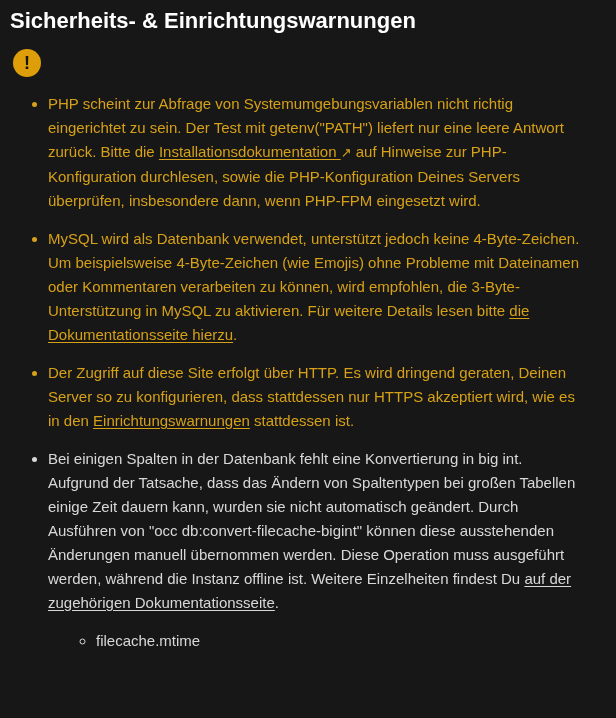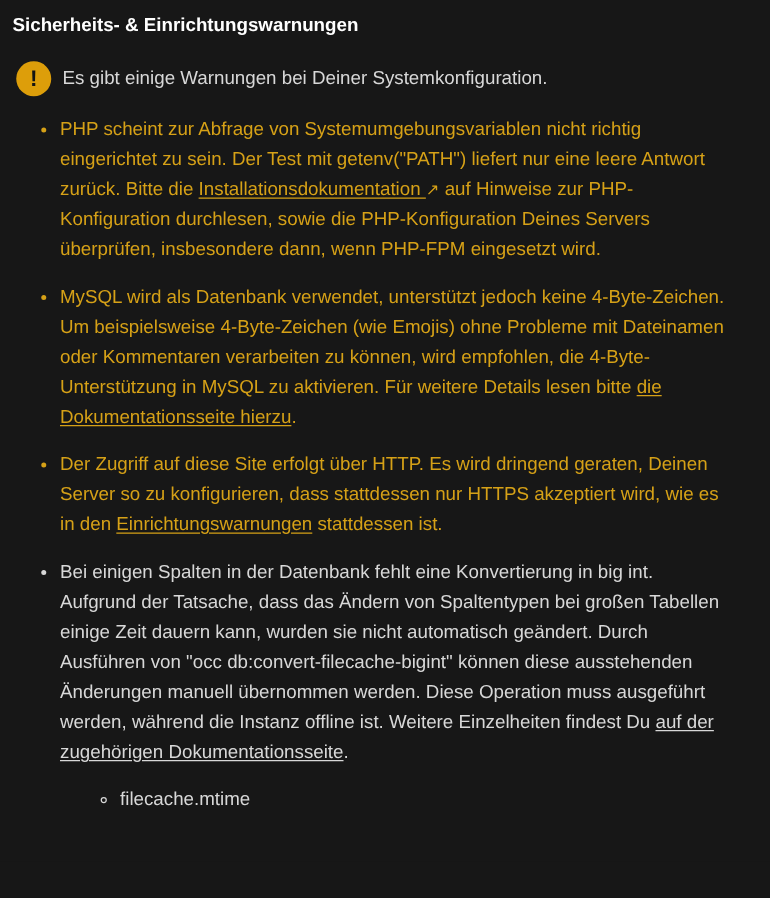--- a/index.html
+++ b/index.html
@@ -11,21 +11,21 @@
     font-size: 15px;
     line-height: 24px;
   }
   .section {
     width: 616px;
     box-sizing: border-box;
     padding: 6px 16px 20px 10px;
   }
   .section-title {
     margin: 0 0 13px 0;
-    font-size: 15px;
+    font-size: 22px;
     line-height: 30px;
     font-weight: 700;
     color: #ffffff;
   }
   .intro {
     margin: 0 0 11px 0;
     max-width: 592px;
   }
   .warning-row {
     display: flex;
@@ -83,28 +83,27 @@
 
 <div class="section">
 
   <h2 class="section-title">Sicherheits- &amp; Einrichtungswarnungen</h2>
 
 
   <div class="warning-row">
     <span class="warn-icon">
         <span>!</span>
       </span>
-    <span>Es gibt einige Warnungen bei Deiner Systemkonfiguration.</span>
   </div>
 
   <ul class="warnings">
 
     <li class="amber"><span>PHP scheint zur Abfrage von Systemumgebungsvariablen nicht richtig eingerichtet zu sein. Der Test mit getenv("PATH") liefert nur eine leere Antwort zurück. Bitte die </span><a><span>Installationsdokumentation </span><span class="ext-icon">↗</span></a><span> auf Hinweise zur PHP-Konfiguration durchlesen, sowie die PHP-Konfiguration Deines Servers überprüfen, insbesondere dann, wenn PHP-FPM eingesetzt wird.</span></li>
 
-    <li class="amber"><span>MySQL wird als Datenbank verwendet, unterstützt jedoch keine 4-Byte-Zeichen. Um beispielsweise 4-Byte-Zeichen (wie Emojis) ohne Probleme mit Dateinamen oder Kommentaren verarbeiten zu können, wird empfohlen, die 4-Byte-Unterstützung in MySQL zu aktivieren. Für weitere Details lesen bitte </span><a><span>die Dokumentationsseite hierzu</span></a><span>.</span></li>
+    <li class="amber"><span>MySQL wird als Datenbank verwendet, unterstützt jedoch keine 4-Byte-Zeichen. Um beispielsweise 4-Byte-Zeichen (wie Emojis) ohne Probleme mit Dateinamen oder Kommentaren verarbeiten zu können, wird empfohlen, die 3-Byte-Unterstützung in MySQL zu aktivieren. Für weitere Details lesen bitte </span><a><span>die Dokumentationsseite hierzu</span></a><span>.</span></li>
 
     <li class="amber"><span>Der Zugriff auf diese Site erfolgt über HTTP. Es wird dringend geraten, Deinen Server so zu konfigurieren, dass stattdessen nur HTTPS akzeptiert wird, wie es in den </span><a><span>Einrichtungswarnungen</span></a><span> stattdessen ist.</span></li>
 
     <li><span>Bei einigen Spalten in der Datenbank fehlt eine Konvertierung in big int. Aufgrund der Tatsache, dass das Ändern von Spaltentypen bei großen Tabellen einige Zeit dauern kann, wurden sie nicht automatisch geändert. Durch Ausführen von "occ db:convert-filecache-bigint" können diese ausstehenden Änderungen manuell übernommen werden. Diese Operation muss ausgeführt werden, während die Instanz offline ist. Weitere Einzelheiten findest Du </span><a><span>auf der zugehörigen Dokumentationsseite</span></a><span>.</span>
       <ul class="sub">
         <li>filecache.mtime</li>
 
       </ul>
     </li>
 

